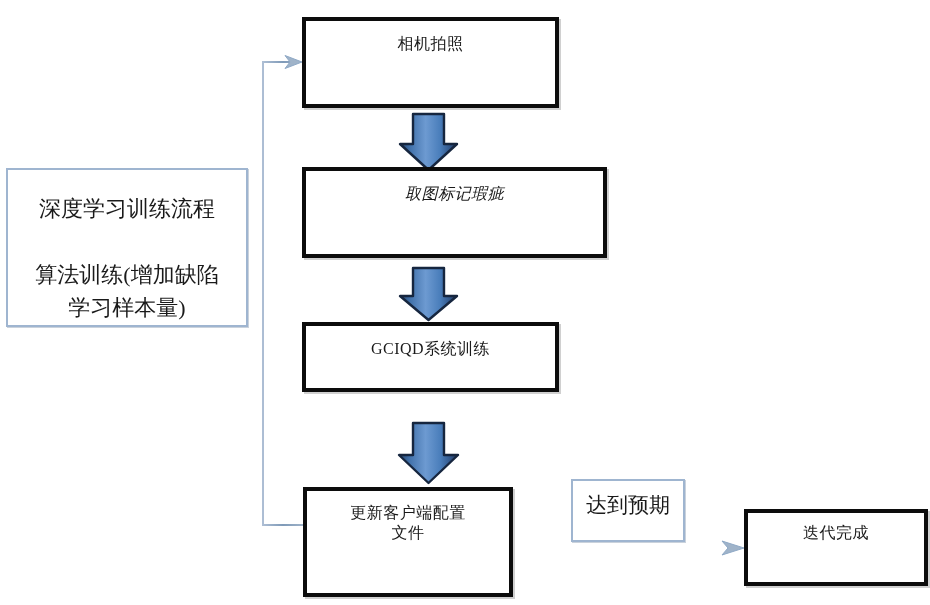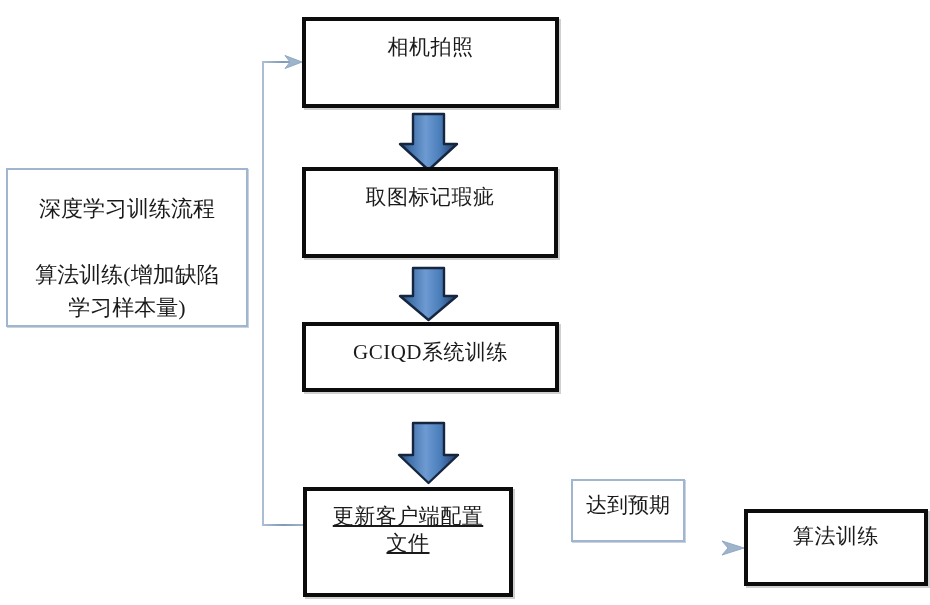--- a/index.html
+++ b/index.html
@@ -25,21 +25,21 @@
     background: #ffffff;
     border: 4px solid #0c0c0c;
     box-shadow: 2px 2px 0 rgba(120,120,120,0.35);
   }
   .proc-label {
     position: absolute;
     left: 0;
     right: 0;
     text-align: center;
     color: #1a1a1a;
-    font-size: 21px;
+    font-size: 16px;
     line-height: 1.28;
     letter-spacing: 0.5px;
     white-space: pre-line;
   }
 
   
   .note-box {
     position: absolute;
     box-sizing: border-box;
     background: #ffffff;
@@ -115,34 +115,34 @@
     <div class="note-text" style="top:22px;">深度学习训练流程
 
 算法训练(增加缺陷
 学习样本量)</div>
   </div>
 
   <div class="proc-box" style="left:302px; top:17px; width:257px; height:91px;">
     <div class="proc-label" style="top:13px;">相机拍照</div>
   </div>
 
-  <div class="proc-box" style="left:302px; top:167px; width:256px; height:91px;">
+  <div class="proc-box" style="left:302px; top:167px; width:305px; height:91px;font-style:italic;">
     <div class="proc-label" style="top:13px;">取图标记瑕疵</div>
   </div>
 
   <div class="proc-box" style="left:302px; top:322px; width:257px; height:70px;">
     <div class="proc-label" style="top:13px;">GCIQD系统训练</div>
   </div>
 
   <div class="proc-box" style="left:303px; top:487px; width:210px; height:110px;">
-    <div class="proc-label" style="top:12px;text-decoration:underline;">更新客户端配置
+    <div class="proc-label" style="top:12px;">更新客户端配置
 文件</div>
   </div>
 
   <div class="proc-box" style="left:744px; top:509px; width:184px; height:77px;">
-    <div class="proc-label" style="top:10px;">算法训练</div>
+    <div class="proc-label" style="top:10px;">迭代完成</div>
   </div>
 
   <div class="note-box" style="left:571px; top:479px; width:114px; height:63px;">
     <div class="note-text" style="top:9px; font-size:21px;">达到预期</div>
   </div>
 
 </div>
 
 </body></html>

